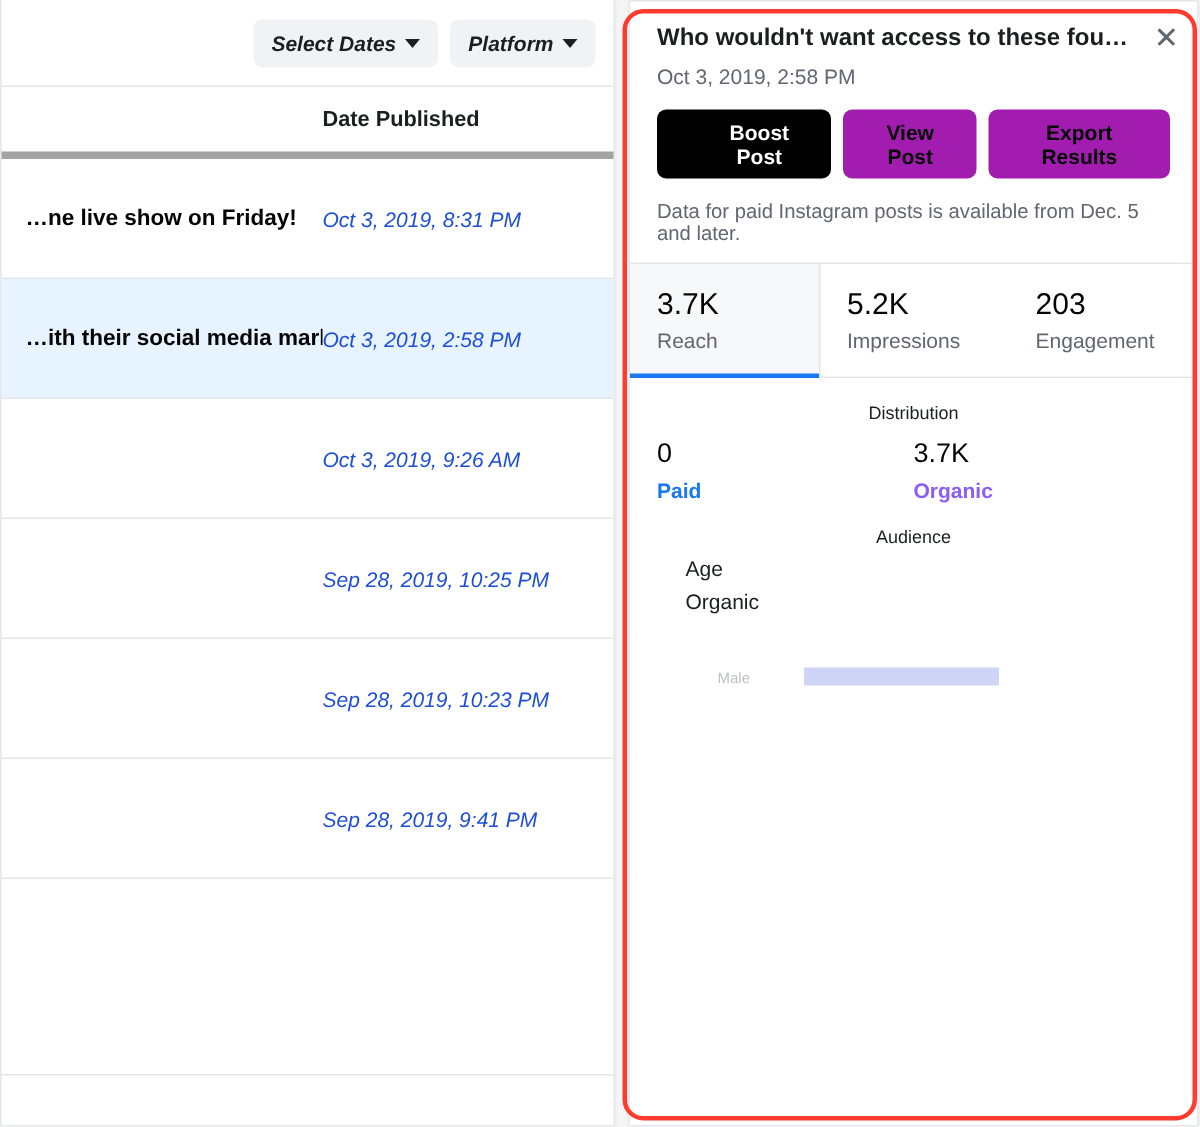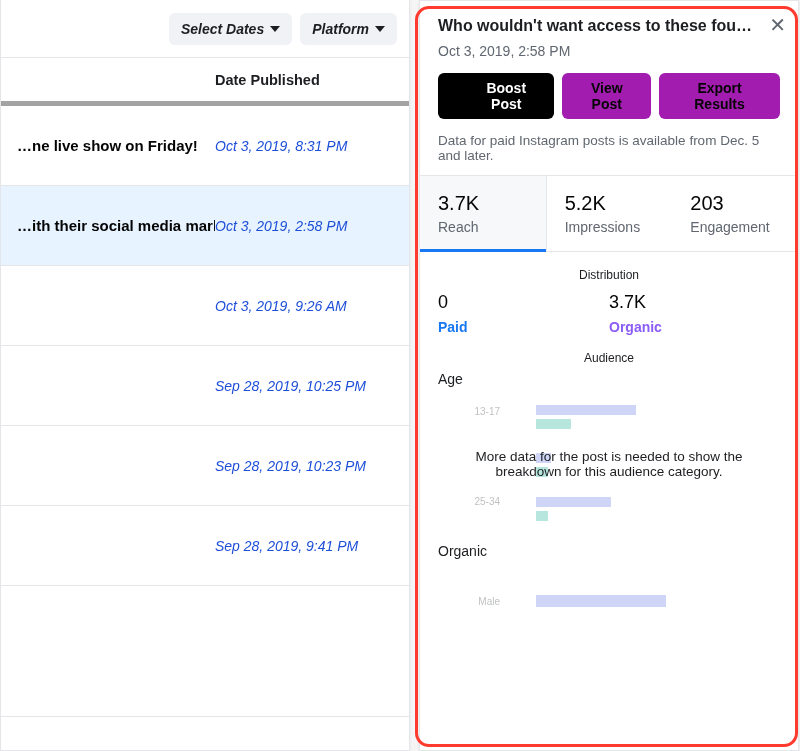--- a/index.html
+++ b/index.html
@@ -77,21 +77,21 @@
 .metric-label { font-size: 14px; color: #606770; margin-top: 4px; }
 .metric-ind { position: absolute; left: 0; bottom: -1px; width: 33.4%; height: 3px; background: #1877f2; }
 
 .section-h { font-weight: 400; font-size: 12px; margin-top: 16px; text-align: center; }
 .dist-row { display: flex; margin-top: 10px; }
 .dist { flex: 1; }
 .dist-value { font-size: 18px; color: #050505; }
 .dist-paid { color: #1877f2; font-weight: 700; font-size: 14px; margin-top: 6px; }
 .dist-org { color: #8b5cf6; font-weight: 700; font-size: 14px; margin-top: 6px; }
 
-.sub-label { color: #1c1e21; font-size: 14px; margin-top: 6px; }
+.sub-label { color: #1c1e21; font-size: 14px; margin-top: 6px; margin-left: 19px; }
 
 .age-block { position: relative; margin-top: 10px; height: 140px; }
 .age-svg { position: absolute; top: 0; left: 20px; width: 310px; height: 140px; opacity: .55; }
 .age-msg {
   position: absolute; top: 52px; left: 0; right: 0; text-align: center;
   color: #1c1e21; font-size: 13.5px; padding: 0 10px;
 }
 .age-tick { font-size: 10px; fill: #8a8d91; }
 
 .gender-block { position: relative; margin-top: 10px; height: 60px; }
@@ -191,33 +191,20 @@
         </div>
         <div class="dist">
           <div class="dist-value">3.7K</div>
           <div class="dist-org">Organic</div>
         </div>
       </div>
 
       <div class="section-h">Audience</div>
       <div class="sub-label">Age</div>
 
-      <div class="age-block">
-        <svg class="age-svg" viewBox="0 0 310 140">
-          <text x="42" y="18" text-anchor="end" class="age-tick">13-17</text>
-          <rect x="78" y="8" width="100" height="10" fill="#a7b3f0"></rect>
-          <rect x="78" y="22" width="35" height="10" fill="#7ed3c4"></rect>
-          <rect x="78" y="56" width="15" height="10" fill="#a7b3f0"></rect>
-          <rect x="78" y="70" width="12" height="10" fill="#7ed3c4"></rect>
-          <text x="42" y="108" text-anchor="end" class="age-tick">25-34</text>
-          <rect x="78" y="100" width="75" height="10" fill="#a7b3f0"></rect>
-          <rect x="78" y="114" width="12" height="10" fill="#7ed3c4"></rect>
-        </svg>
-        <div class="age-msg">More data for the post is needed to show the breakdown for this audience category.</div>
-      </div>
 
       <div class="sub-label">Organic</div>
       <div class="gender-block">
         <svg class="gender-svg" viewBox="0 0 310 50">
           <text x="42" y="36" text-anchor="end" class="age-tick">Male</text>
           <rect x="78" y="26" width="130" height="12" fill="#a7b3f0"></rect>
         </svg>
       </div>
 
     </div>

